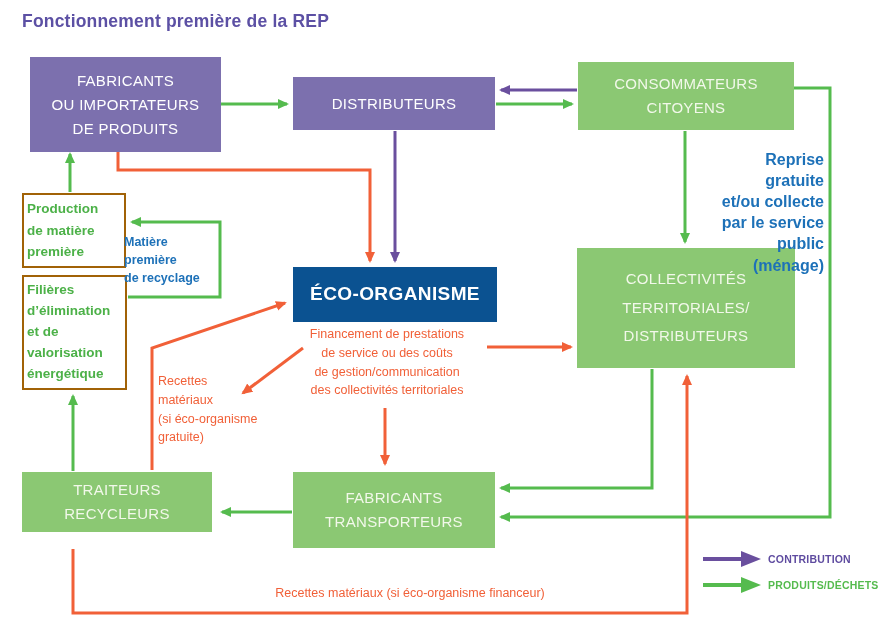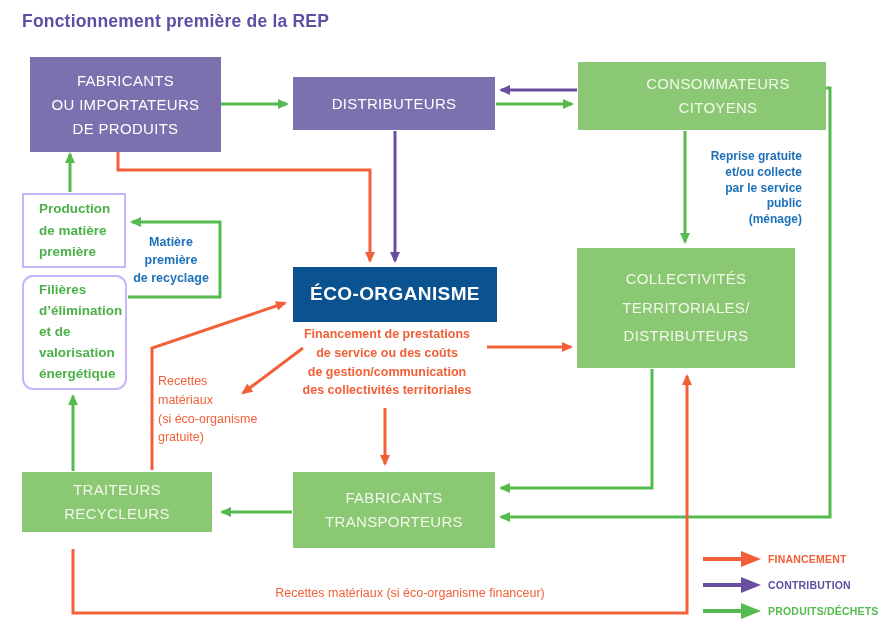--- a/index.html
+++ b/index.html
@@ -11,31 +11,31 @@
   .box{
     position:absolute;display:flex;align-items:center;justify-content:center;
     text-align:center;white-space:pre-line;color:#ffffff;
     font-size:15px;line-height:1.6;letter-spacing:.3px;
   }
   .box.purple{background:#7C70AE;}
   .box.green{background:#8BC873;color:#F2F8EA;}
   .box.blue{background:#0B5291;font-weight:bold;font-size:19px;letter-spacing:.4px;}
   .box.tall{line-height:1.9;}
   .outline-box{
-    position:absolute;background:#ffffff;border:2px solid #c4b5fd;
+    position:absolute;background:#ffffff;border:2px solid #a16207;
     color:#4CB148;font-weight:bold;font-size:13.5px;line-height:1.6;
     white-space:pre-line;display:flex;align-items:center;
-    padding-left:15px;box-sizing:border-box;text-align:left;
+    padding-left:3px;box-sizing:border-box;text-align:left;
   }
   .note{position:absolute;white-space:pre-line;}
   .note.blue{color:#1D71B8;font-weight:bold;}
   .note.orange{color:#F16038;}
-  #matiere-label{left:124px;top:233px;width:94px;text-align:center;font-size:12.5px;line-height:1.45;}
-  #reprise-label{left:696px;top:149px;width:106px;text-align:right;font-size:12px;line-height:1.32;}
-  #financement-label{left:288px;top:325px;width:198px;text-align:center;font-size:12.5px;line-height:1.5;font-weight:bold;}
+  #matiere-label{left:124px;top:233px;width:94px;text-align:left;font-size:12.5px;line-height:1.45;}
+  #reprise-label{left:718px;top:149px;width:106px;text-align:right;font-size:16px;line-height:1.32;}
+  #financement-label{left:288px;top:325px;width:198px;text-align:center;font-size:12.5px;line-height:1.5;}
   #recettes-label{left:158px;top:372px;width:130px;text-align:left;font-size:12.5px;line-height:1.5;}
   #recettes-bottom-label{left:230px;top:586px;width:360px;text-align:center;font-size:12.5px;}
   #title{
     position:absolute;left:22px;top:11px;font-size:17.5px;font-weight:bold;
     color:#5C50A4;letter-spacing:.2px;
   }
   #legend{position:absolute;left:703px;top:551px;}
   .legend-row{display:flex;align-items:center;gap:7px;height:16px;margin-bottom:10px;}
   .legend-label{font-size:10.5px;font-weight:bold;letter-spacing:.2px;}
   .t-orange{color:#F16038}
@@ -86,34 +86,34 @@
       <polyline points="73,549 73,613 687,613 687,376" marker-end="url(#mO)"></polyline>
     </g>
   </svg>
 
   <div id="title">Fonctionnement première de la REP</div>
 
   <div class="box purple" style="left:30px;top:57px;width:191px;height:95px;">FABRICANTS
 OU IMPORTATEURS
 DE PRODUITS</div>
   <div class="box purple" style="left:293px;top:77px;width:202px;height:53px;">DISTRIBUTEURS</div>
-  <div class="box green" style="left:578px;top:62px;width:216px;height:68px;padding-left:32px;">CONSOMMATEURS
+  <div class="box green" style="left:578px;top:62px;width:216px;height:68px;">CONSOMMATEURS
 CITOYENS</div>
   <div class="box blue" style="left:293px;top:267px;width:204px;height:55px;">ÉCO-ORGANISME</div>
   <div class="box green tall" style="left:577px;top:248px;width:218px;height:120px;">COLLECTIVITÉS
 TERRITORIALES/
 DISTRIBUTEURS</div>
   <div class="box green" style="left:22px;top:472px;width:190px;height:60px;">TRAITEURS
 RECYCLEURS</div>
   <div class="box green" style="left:293px;top:472px;width:202px;height:76px;">FABRICANTS
 TRANSPORTEURS</div>
   <div class="outline-box" style="left:22px;top:193px;width:104px;height:75px;">Production
 de matière
 première</div>
-  <div class="outline-box" style="left:22px;top:275px;width:105px;height:115px;line-height:1.55;border-radius:11px;">Filières
+  <div class="outline-box" style="left:22px;top:275px;width:105px;height:115px;line-height:1.55;">Filières
 d’élimination
 et de
 valorisation
 énergétique</div>
 
   <div id="matiere-label" class="note blue">Matière
 première
 de recyclage</div>
   <div id="reprise-label" class="note blue">Reprise gratuite
 et/ou collecte
@@ -126,27 +126,20 @@
 des collectivités territoriales</div>
   <div id="recettes-label" class="note orange">Recettes
 matériaux
 (si éco-organisme
 gratuite)</div>
   <div id="recettes-bottom-label" class="note orange">Recettes matériaux (si éco-organisme financeur)</div>
 
   <div id="legend">
     <div class="legend-row">
       <svg width="58" height="16">
-        <line x1="0" y1="8" x2="38" y2="8" stroke="#F16038" stroke-width="4"></line>
-        <polygon points="38,0 58,8 38,16" fill="#F16038"></polygon>
-      </svg>
-      <span class="legend-label t-orange">FINANCEMENT</span>
-    </div>
-    <div class="legend-row">
-      <svg width="58" height="16">
         <line x1="0" y1="8" x2="38" y2="8" stroke="#6A4F9E" stroke-width="4"></line>
         <polygon points="38,0 58,8 38,16" fill="#6A4F9E"></polygon>
       </svg>
       <span class="legend-label t-purple">CONTRIBUTION</span>
     </div>
     <div class="legend-row">
       <svg width="58" height="16">
         <line x1="0" y1="8" x2="38" y2="8" stroke="#55BB4E" stroke-width="4"></line>
         <polygon points="38,0 58,8 38,16" fill="#55BB4E"></polygon>
       </svg>

